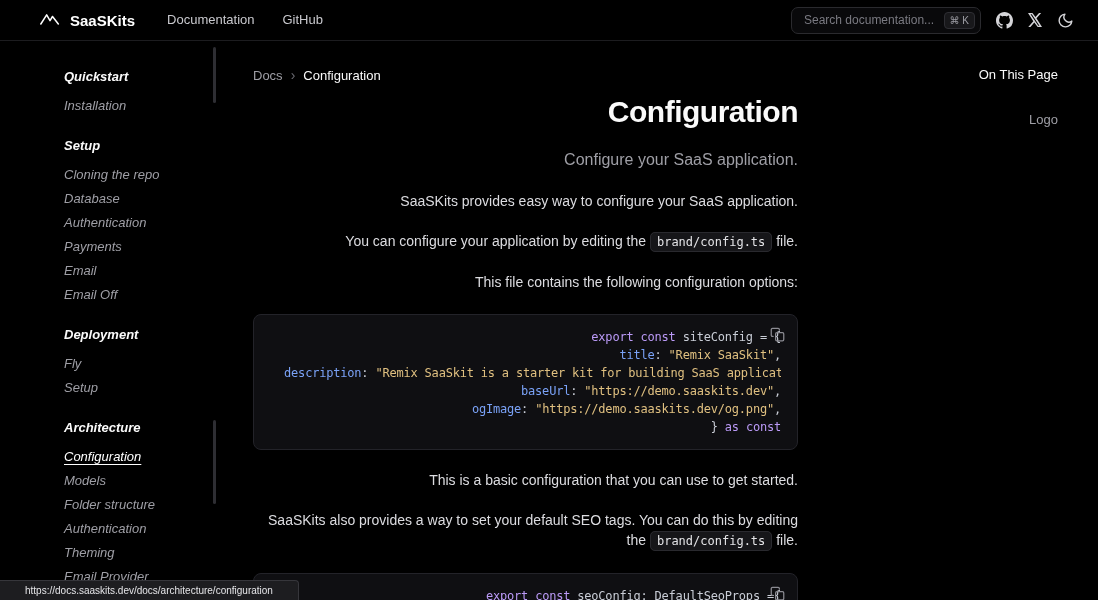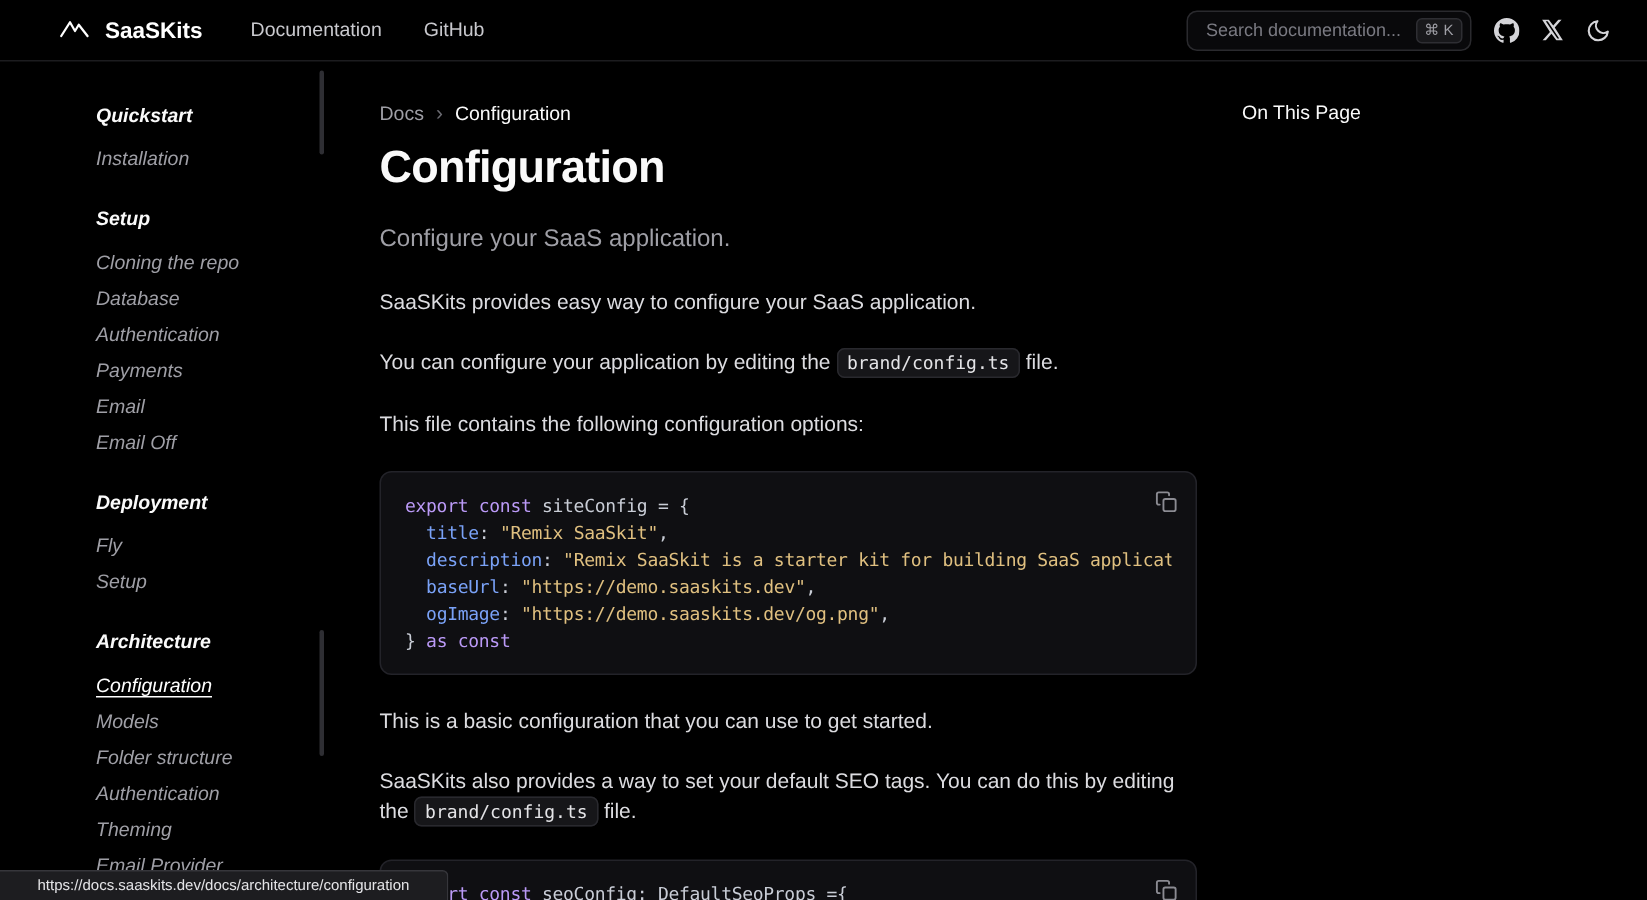--- a/index.html
+++ b/index.html
@@ -48,21 +48,21 @@
   .sb-title{font-size:13px; font-weight:700; color:var(--white); margin:24px 0 13px; line-height:16px;}
   .sb-title:first-child{margin-top:0;}
   .sb-item{
     display:block; font-size:13px; color:var(--muted); text-decoration:none;
     line-height:16px; margin-bottom:8px; cursor:pointer;
   }
   .sb-item.active{color:#fff; text-decoration:underline; text-underline-offset:3px;}
   .scroll-thumb{position:absolute; left:213px; width:3px; background:#2e2e33; border-radius:3px; z-index:5;}
   .thumb-top{top:47px; height:56px;}
   .thumb-low{top:420px; height:84px;}
-  main{flex:1; display:flex; padding:26px 0 0 38px; overflow:hidden;}
+  main{flex:1; display:flex; padding:26px 0 0 38px; overflow:hidden;text-align:right;}
   article{width:545px; flex:none;}
   
   .breadcrumb{display:flex; align-items:center; gap:8px; font-size:13px; color:var(--muted);}
   .breadcrumb a{color:var(--muted); text-decoration:none; cursor:pointer;}
   .bc-sep{color:#6b6b72; font-size:14px;}
   .bc-cur{color:var(--white);}
   h1{font-size:30px; font-weight:800; color:var(--white); margin:12px 0 8px; letter-spacing:-0.5px; line-height:34px;}
   .subtitle{font-size:16px; color:var(--muted); line-height:22px;}
   article p{font-size:14px; line-height:20px; color:var(--text); margin-top:20px;}
   .inline-code{
@@ -197,20 +197,21 @@
             <rect x="9" y="9" width="13" height="13" rx="2"></rect>
             <path d="M5 15H4a2 2 0 0 1-2-2V4a2 2 0 0 1 2-2h9a2 2 0 0 1 2 2v1"></path>
           </svg>
         </button>
         <pre class="code-pre"><div class="code-line"><span class="tk-kw">export</span><span class="tk-pl"> </span><span class="tk-kw">const</span><span class="tk-pl"> seoConfig: </span><span class="tk-ty">DefaultSeoProps</span><span class="tk-pl"> ={</span></div></pre>
       </div>
     </article>
 
     <aside class="toc">
       <div class="toc-title">On This Page</div>
+      <a class="toc-item">Logo</a>
     </aside>
   </main>
 </div>
 
 <div class="scroll-thumb thumb-top"></div>
 <div class="scroll-thumb thumb-low"></div>
 
 <div class="status-bar">https://docs.saaskits.dev/docs/architecture/configuration</div>
 
 </body></html>

